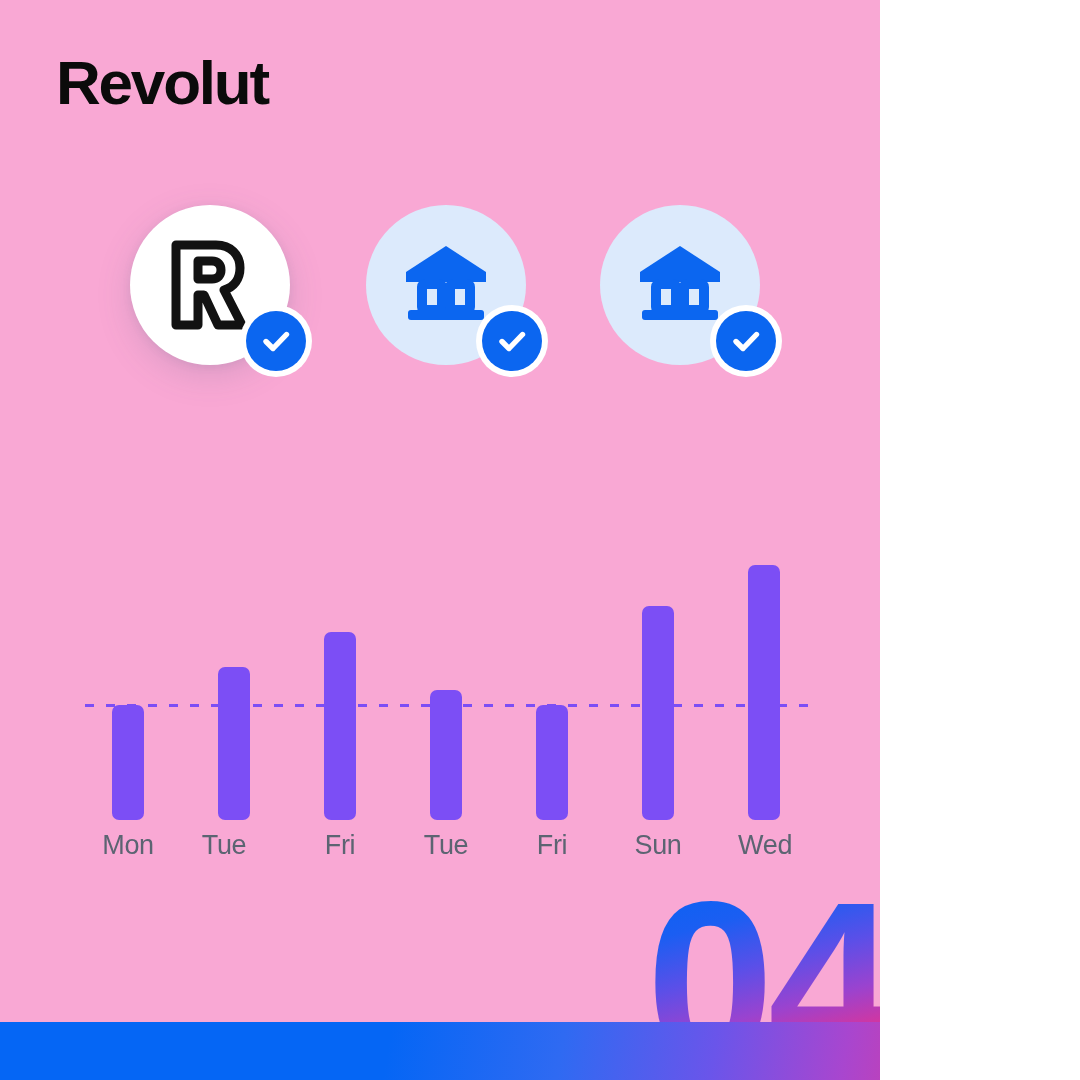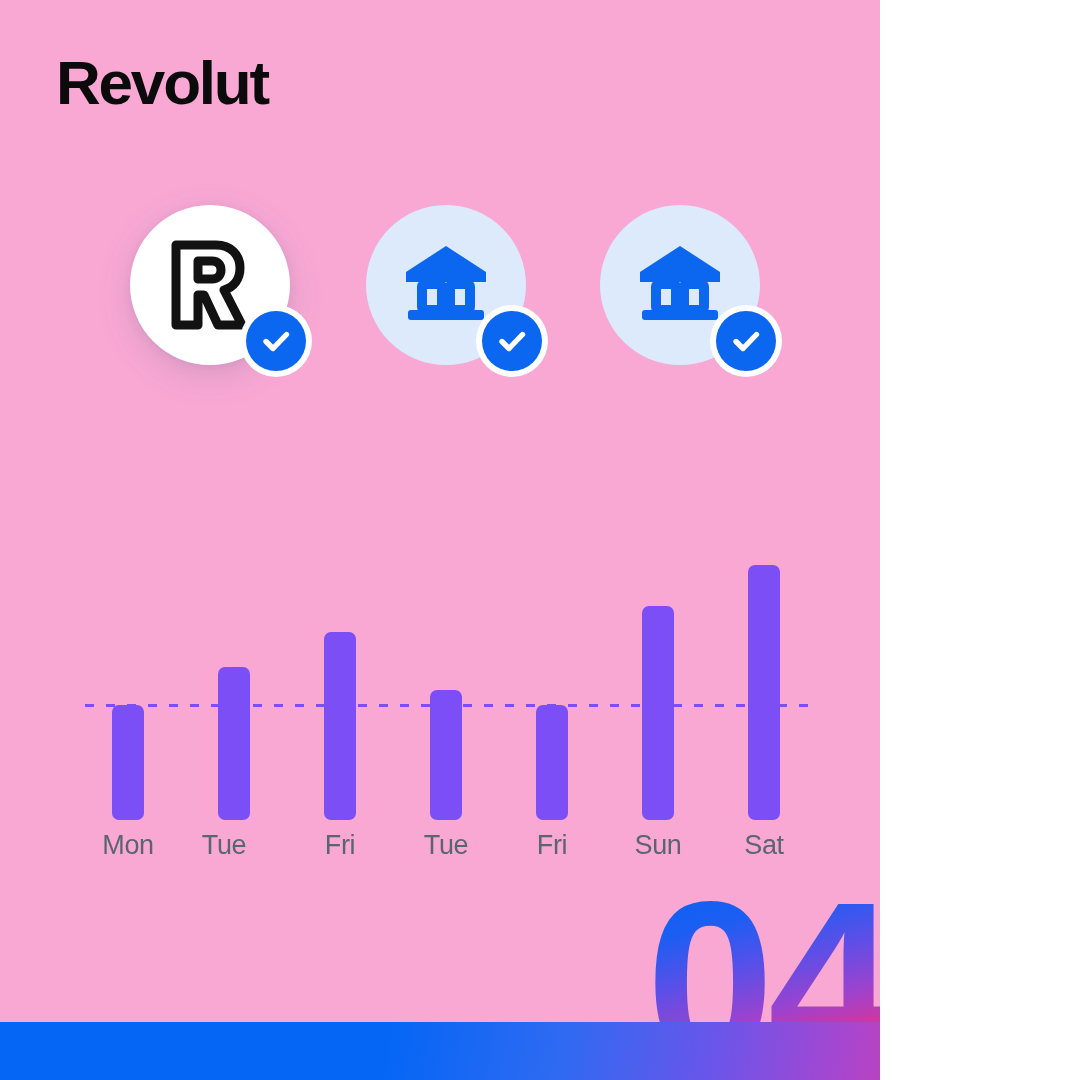--- a/index.html
+++ b/index.html
@@ -298,21 +298,21 @@
           </div>
         </div>
       <div id="baseline" style="top: 164.455px;"></div>
       <div id="xaxis">
           <div class="x-label" style="left: 0px; color: rgb(92, 100, 114);">Mon</div>
           <div class="x-label" style="left: 96px; color: rgb(92, 100, 114);">Tue</div>
           <div class="x-label" style="left: 212px; color: rgb(92, 100, 114);">Fri</div>
           <div class="x-label" style="left: 318px; color: rgb(92, 100, 114);">Tue</div>
           <div class="x-label" style="left: 424px; color: rgb(92, 100, 114);">Fri</div>
           <div class="x-label" style="left: 530px; color: rgb(92, 100, 114);">Sun</div>
-          <div class="x-label" style="left: 636px; color: rgb(92, 100, 114);">Sat</div>
+          <div class="x-label" style="left: 636px; color: rgb(92, 100, 114);">Wed</div>
         </div>
     </div>
   </div>
 
   <div id="numeral">04</div>
   <div id="bottom-band"></div>
 
 </div>
 
 </body></html>

